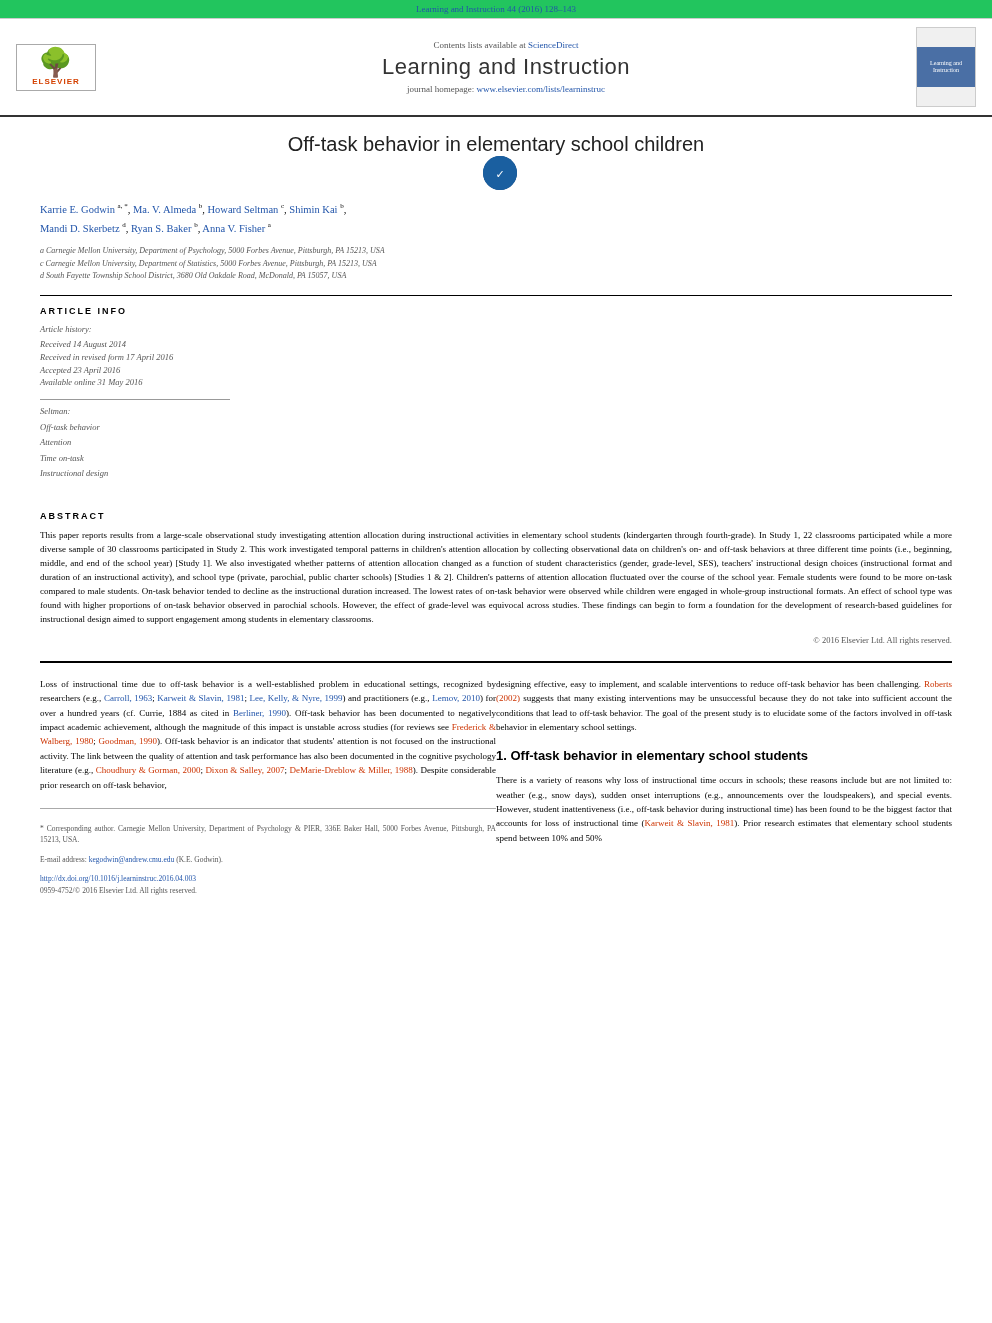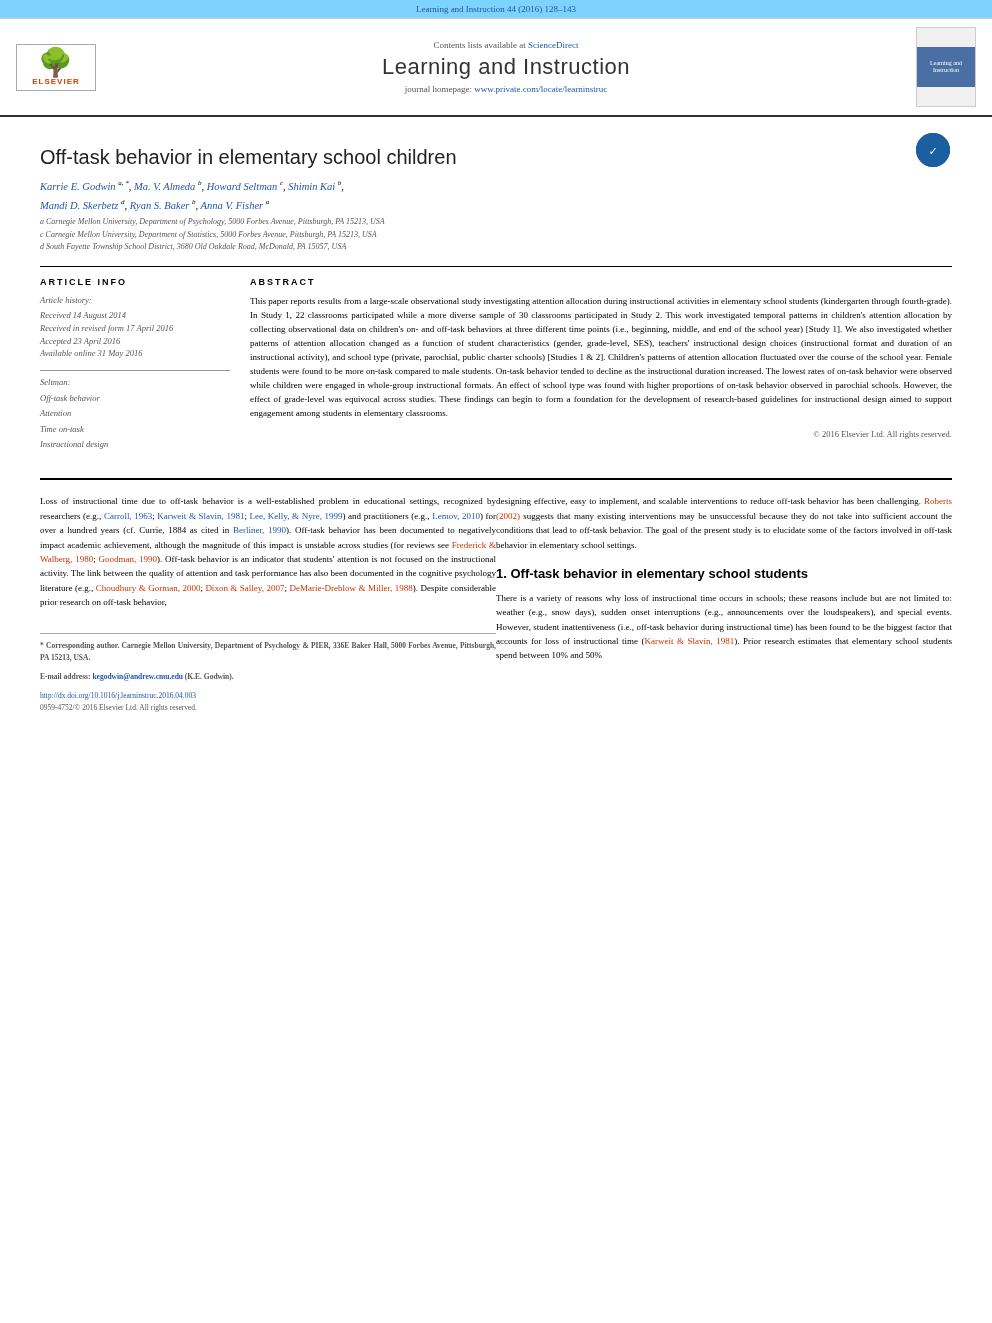--- a/index.html
+++ b/index.html
@@ -5,21 +5,21 @@
     * { margin: 0; padding: 0; box-sizing: border-box; }
     body {
       font-family: "Times New Roman", Times, serif;
       background: #fff;
       width: 992px;
       min-height: 1323px;
       font-size: 10px;
       color: #000;
     }
     .top-bar {
-      background: #7dd3fc;
+      background: #22c55e;
       text-align: center;
       padding: 4px 0;
       font-size: 9px;
       color: #2255aa;
       border-bottom: 1px solid #ccc;
     }
     .journal-header {
       display: flex;
       align-items: center;
       border-bottom: 2px solid #333;
@@ -98,22 +98,23 @@
       text-align: center;
       line-height: 1.2;
     }
 
     .main-content {
       padding: 16px 40px;
     }
 
     .article-title-section {
       display: flex;
-      align-items: flex-end;
+      align-items: center;
       margin-bottom: 8px;
+      flex-direction: column;
     }
     .article-title {
       font-size: 20px;
       font-family: Arial, sans-serif;
       color: #222;
       font-weight: normal;
       flex: 1;
     }
     .crossmark {
       width: 36px;
@@ -129,42 +130,42 @@
       display: flex;
       align-items: center;
       justify-content: center;
       color: #fff;
       font-size: 10px;
       font-family: Arial, sans-serif;
     }
 
     .authors {
       font-size: 10.5px;
-      margin-bottom: 0;
+      margin-bottom: 6px;
       line-height: 1.8;
       color: #000;
-      font-style: italic;
     }
     .authors a { color: #2255aa; text-decoration: none; }
     sup { font-size: 7px; }
 
     .affiliations {
       font-size: 8px;
       color: #555;
       line-height: 1.6;
       margin-bottom: 12px;
       font-style: italic;
     }
 
     .two-col-section {
       display: flex;
       gap: 20px;
       border-top: 1px solid #000;
       margin-top: 8px;
       padding-top: 10px;
+      flex-direction: column;
     }
 
     .article-info-col {
       width: 190px;
       flex-shrink: 0;
     }
     .article-info-col h3 {
       font-size: 9px;
       font-family: Arial, sans-serif;
       letter-spacing: 2px;
@@ -248,26 +249,25 @@
       font-size: 13px;
       font-family: Liberation Sans, sans-serif;
       font-weight: bold;
       color: #000;
       margin-bottom: 6px;
       margin-top: 12px;
     }
 
     .footnote-area {
       border-top: 1px solid #aaa;
-      margin-top: 24px;
-      padding-top: 6px;
+      margin-top: 16px;
+      padding-top: 14px;
       font-size: 7.5px;
       color: #555;
       line-height: 1.5;
-      font-weight: bold;
     }
     .footnote-area a { color: #2255aa; text-decoration: none; }
     .doi-line {
       font-size: 7.5px;
       color: #2255aa;
       margin-top: 4px;
     }
     .issn-line {
       font-size: 7.5px;
       color: #555;
@@ -288,21 +288,21 @@
     </div>
   </div>
   <div class="journal-center">
     <div class="contents-line">
       <span>Contents lists available at </span>
       <a>ScienceDirect</a>
     </div>
     <div class="journal-title-header">Learning and Instruction</div>
     <div class="homepage-line">
       <span>journal homepage: </span>
-      <a>www.private.com/locate/learninstruc</a>
+      <a>www.elsevier.com/lists/learninstruc</a>
     </div>
   </div>
   <div class="journal-thumb">
     <div class="journal-thumb-inner">
       <div class="thumb-text">Learning and Instruction</div>
     </div>
   </div>
 </div>
 
 <div class="main-content">

